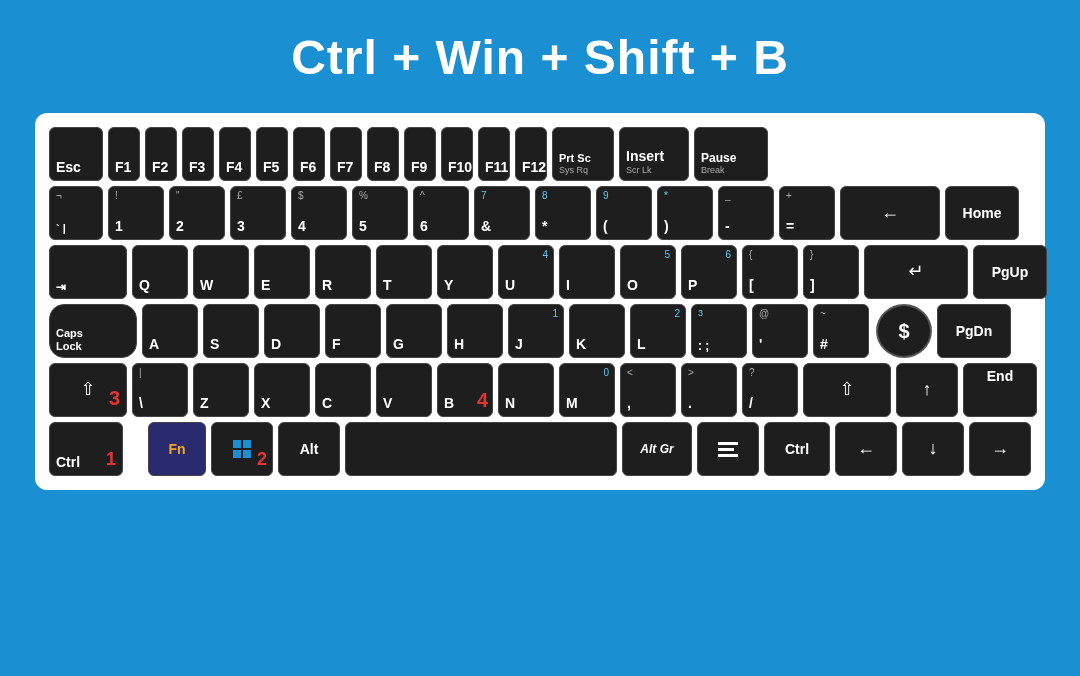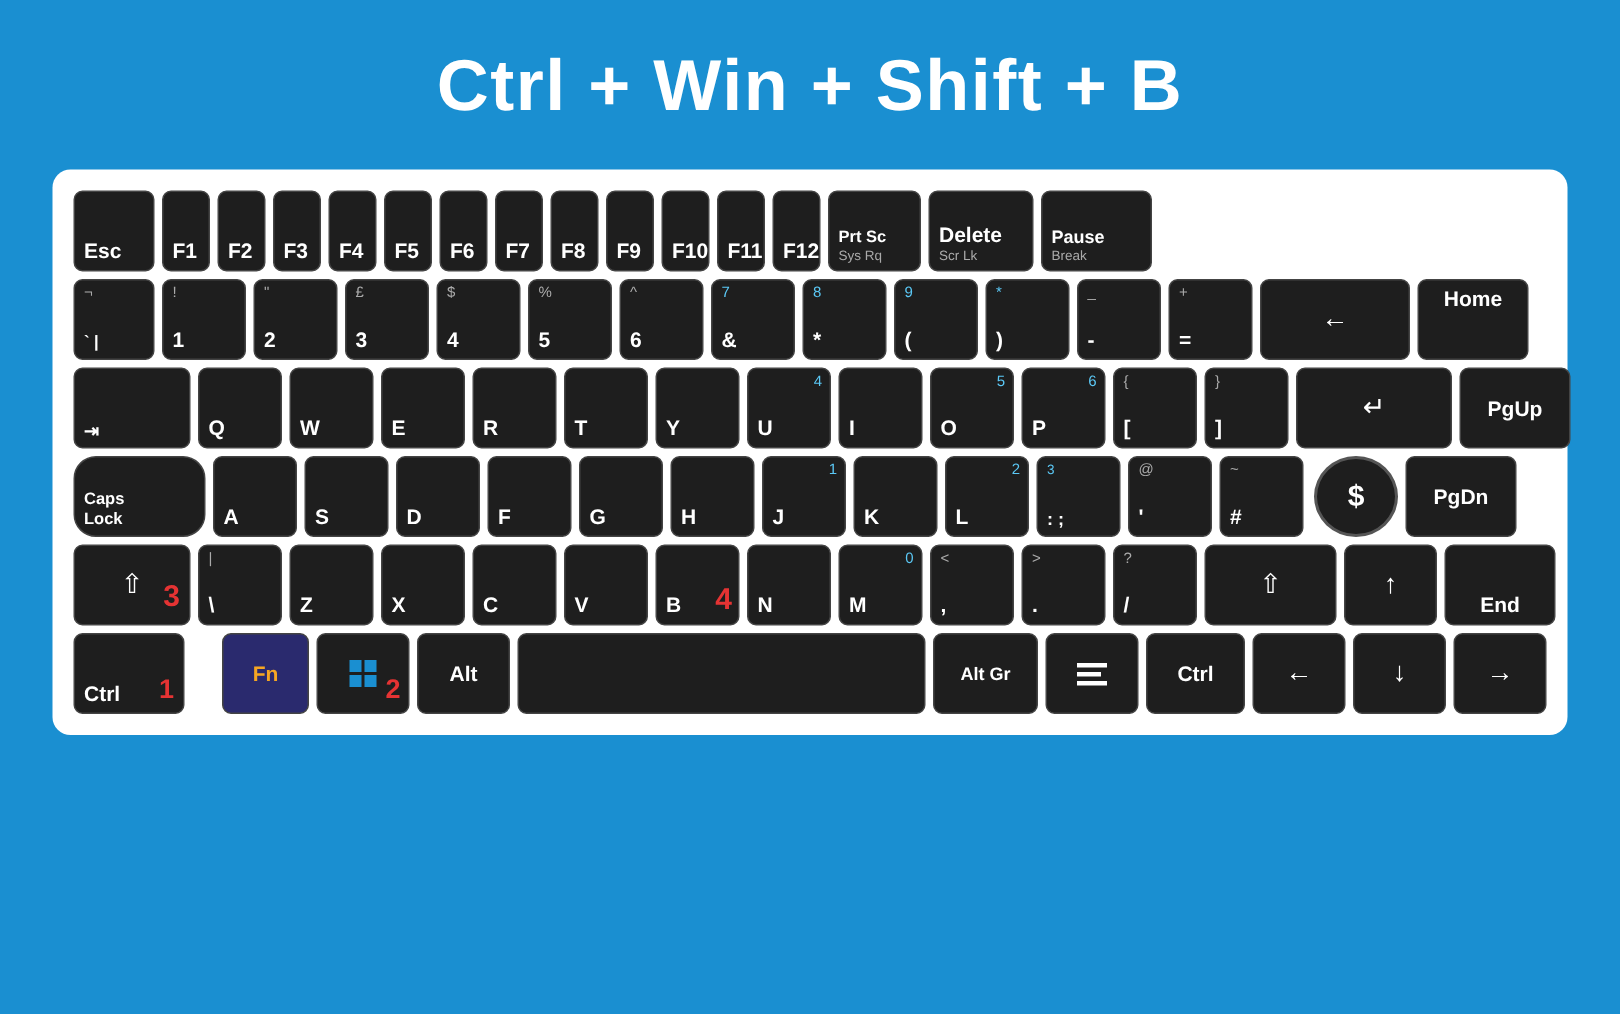--- a/index.html
+++ b/index.html
@@ -200,21 +200,21 @@
         <span class="main-label">F11</span>
       </div>
     <div class="key key-f">
         <span class="main-label">F12</span>
       </div>
     <div class="key key-prtsc">
       <span class="main-label" style="font-size:11px">Prt Sc</span>
       <span class="sub-label key-blue-text" style="font-size:9px">Sys Rq</span>
     </div>
     <div class="key key-del">
-      <span class="main-label">Delete</span>
+      <span class="main-label">Insert</span>
       <span class="sub-label key-blue-text" style="font-size:9px">Scr Lk</span>
     </div>
     <div class="key key-pause">
       <span class="main-label" style="font-size:12px">Pause</span>
       <span class="sub-label" style="font-size:9px">Break</span>
     </div>
   </div>
 
   <div class="key-row">
     <div class="key key-backtick">
@@ -265,21 +265,21 @@
       <span class="top-left">_</span>
       <span class="main-label">-</span>
     </div>
     <div class="key key-num">
       <span class="top-left">+</span>
       <span class="main-label">=</span>
     </div>
     <div class="key key-backspace">
       <span class="arrow-symbol">←</span>
     </div>
-    <div class="key key-home" style="justify-content:flex-start;align-items:center;">
+    <div class="key key-home" style="justify-content:center;align-items:center;">
         <span class="main-label">Home</span>
       </div>
   </div>
 
   <div class="key-row">
     <div class="key key-tab">
       <span class="main-label" style="font-size:12px">⇥</span>
     </div>
     <div class="key key-letter">
         <span class="main-label">Q</span>
@@ -426,21 +426,21 @@
     <div class="key key-letter">
       <span class="top-left">?</span>
       <span class="main-label">/</span>
     </div>
     <div class="key key-shift-right" style="justify-content:center;align-items:center; width:88px;">
       <span style="font-size:18px;">⇧</span>
     </div>
     <div class="key key-up">
       <span class="arrow-symbol">↑</span>
     </div>
-    <div class="key key-end" style="justify-content:flex-end;align-items:center;">
+    <div class="key key-end" style="justify-content:flex-start;align-items:center;">
         <span class="main-label">End</span>
       </div>
   </div>
 
   <div class="key-row">
     <div class="key key-ctrl-left" style="position:relative;">
       <span class="main-label">Ctrl</span>
       <span style="position:absolute;bottom:4px;right:6px;font-size:18px;font-weight:700;color:#e53333;">1</span>
     </div>
     <div class="key key-fn" style="justify-content:center;align-items:center;margin-left:20px;">
@@ -453,21 +453,21 @@
           <div></div>
           <div></div>
           <div></div>
       </div>
     </div>
     <div class="key key-alt" style="justify-content:center;align-items:center;">
         <span class="main-label">Alt</span>
       </div>
     <div class="key key-space" style="justify-content:center;align-items:center;"></div>
     <div class="key key-altgr" style="justify-content:center;align-items:center;">
-        <span class="main-label" style="font-size:12px;">Alt Gr</span>
+        <span class="main-label" style="font-size:12px;font-style:italic;">Alt Gr</span>
       </div>
     <div class="key key-menu" style="justify-content:center;align-items:center;">
       <div class="menu-icon">
         <div class="menu-icon-line"></div>
         <div class="menu-icon-line" style="width:16px;"></div>
         <div class="menu-icon-line"></div>
       </div>
     </div>
     <div class="key key-ctrl-right" style="justify-content:center;align-items:center;">
         <span class="main-label">Ctrl</span>

